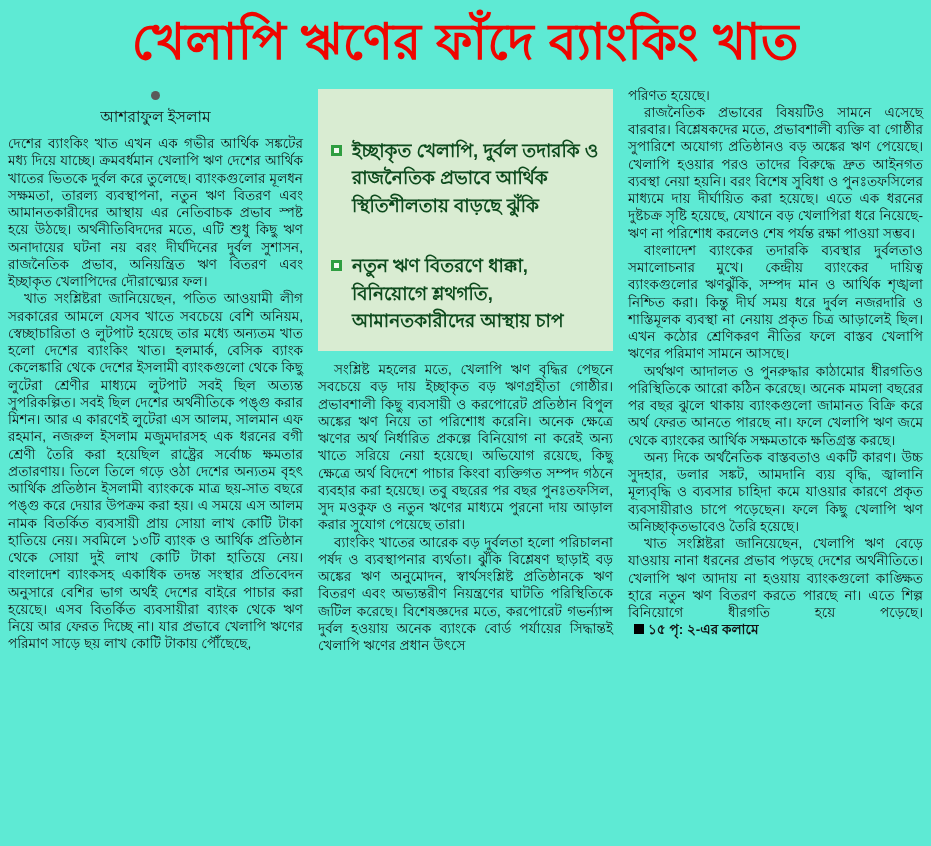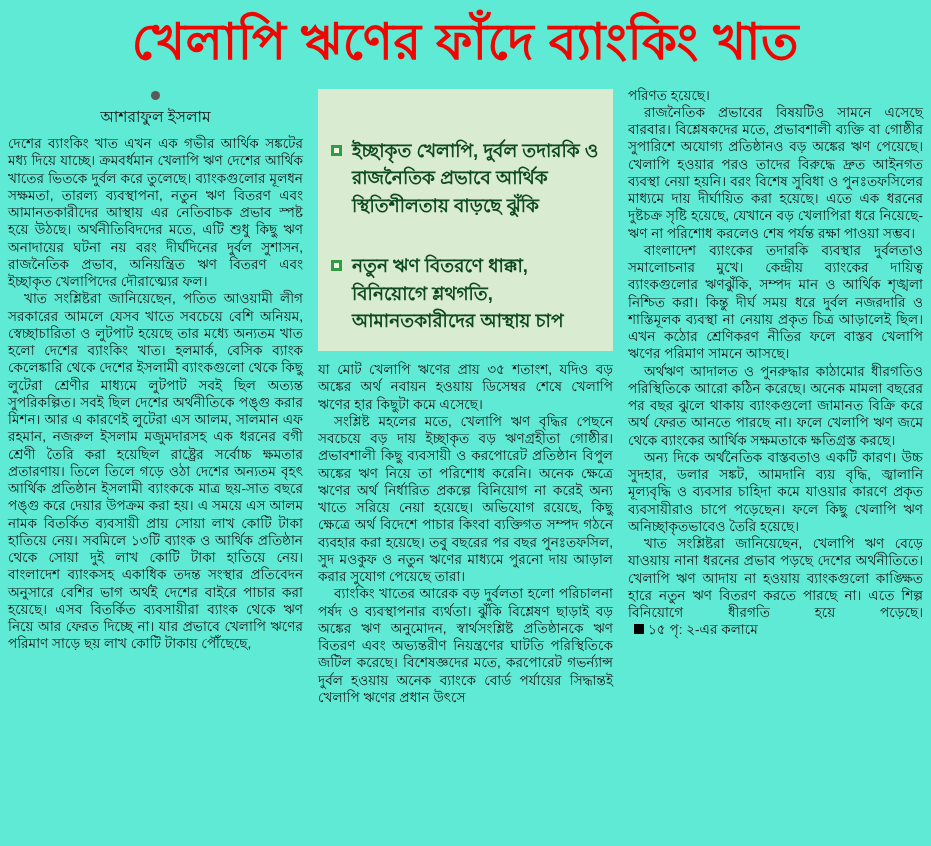--- a/index.html
+++ b/index.html
@@ -76,21 +76,21 @@
   }
   .hl-item:last-child { margin-bottom:0; }
   .hl-square {
     flex:0 0 auto;
     width:11px; height:11px;
     border:3px solid #2f9e41;
     background:#f4faf2;
     margin-top:8px;
   }
 
-  .cont-marker { font-weight:normal; white-space:nowrap; }
+  .cont-marker { font-weight:bold; white-space:nowrap; }
   .cont-square {
     display:inline-block;
     width:10px; height:10px;
     background:#000;
     margin:0 4px 0 6px;
   }
 </style>
 </head>
 <body>
 
@@ -115,21 +115,20 @@
         <div class="hl-item">
           <span class="hl-square"></span>
           <span>ইচ্ছাকৃত খেলাপি, দুর্বল তদারকি ও রাজনৈতিক প্রভাবে আর্থিক স্থিতিশীলতায় বাড়ছে ঝুঁকি</span>
         </div>
         <div class="hl-item">
           <span class="hl-square"></span>
           <span>নতুন ঋণ বিতরণে ধাক্কা, বিনিয়োগে শ্লথগতি, আমানতকারীদের আস্থায় চাপ</span>
         </div>
       </div>
 
-      <p class="no-indent">যা মোট খেলাপি ঋণের প্রায় ৩৫ শতাংশ, যদিও বড় অঙ্কের অর্থ নবায়ন হওয়ায় ডিসেম্বর শেষে খেলাপি ঋণের হার কিছুটা কমে এসেছে।</p>
       <p>সংশ্লিষ্ট মহলের মতে, খেলাপি ঋণ বৃদ্ধির পেছনে সবচেয়ে বড় দায় ইচ্ছাকৃত বড় ঋণগ্রহীতা গোষ্ঠীর। প্রভাবশালী কিছু ব্যবসায়ী ও করপোরেট প্রতিষ্ঠান বিপুল অঙ্কের ঋণ নিয়ে তা পরিশোধ করেনি। অনেক ক্ষেত্রে ঋণের অর্থ নির্ধারিত প্রকল্পে বিনিয়োগ না করেই অন্য খাতে সরিয়ে নেয়া হয়েছে। অভিযোগ রয়েছে, কিছু ক্ষেত্রে অর্থ বিদেশে পাচার কিংবা ব্যক্তিগত সম্পদ গঠনে ব্যবহার করা হয়েছে। তবু বছরের পর বছর পুনঃতফসিল, সুদ মওকুফ ও নতুন ঋণের মাধ্যমে পুরনো দায় আড়াল করার সুযোগ পেয়েছে তারা।</p>
       <p>ব্যাংকিং খাতের আরেক বড় দুর্বলতা হলো পরিচালনা পর্ষদ ও ব্যবস্থাপনার ব্যর্থতা। ঝুঁকি বিশ্লেষণ ছাড়াই বড় অঙ্কের ঋণ অনুমোদন, স্বার্থসংশ্লিষ্ট প্রতিষ্ঠানকে ঋণ বিতরণ এবং অভ্যন্তরীণ নিয়ন্ত্রণের ঘাটতি পরিস্থিতিকে জটিল করেছে। বিশেষজ্ঞদের মতে, করপোরেট গভর্ন্যান্স দুর্বল হওয়ায় অনেক ব্যাংকে বোর্ড পর্যায়ের সিদ্ধান্তই খেলাপি ঋণের প্রধান উৎসে</p>
     </div>
 
     <div class="col">
       <p class="no-indent">পরিণত হয়েছে।</p>
       <p>রাজনৈতিক প্রভাবের বিষয়টিও সামনে এসেছে বারবার। বিশ্লেষকদের মতে, প্রভাবশালী ব্যক্তি বা গোষ্ঠীর সুপারিশে অযোগ্য প্রতিষ্ঠানও বড় অঙ্কের ঋণ পেয়েছে। খেলাপি হওয়ার পরও তাদের বিরুদ্ধে দ্রুত আইনগত ব্যবস্থা নেয়া হয়নি। বরং বিশেষ সুবিধা ও পুনঃতফসিলের মাধ্যমে দায় দীর্ঘায়িত করা হয়েছে। এতে এক ধরনের দুষ্টচক্র সৃষ্টি হয়েছে, যেখানে বড় খেলাপিরা ধরে নিয়েছে-ঋণ না পরিশোধ করলেও শেষ পর্যন্ত রক্ষা পাওয়া সম্ভব।</p>
       <p>বাংলাদেশ ব্যাংকের তদারকি ব্যবস্থার দুর্বলতাও সমালোচনার মুখে। কেন্দ্রীয় ব্যাংকের দায়িত্ব ব্যাংকগুলোর ঋণঝুঁকি, সম্পদ মান ও আর্থিক শৃঙ্খলা নিশ্চিত করা। কিন্তু দীর্ঘ সময় ধরে দুর্বল নজরদারি ও শাস্তিমূলক ব্যবস্থা না নেয়ায় প্রকৃত চিত্র আড়ালেই ছিল। এখন কঠোর শ্রেণিকরণ নীতির ফলে বাস্তব খেলাপি ঋণের পরিমাণ সামনে আসছে।</p>
       <p>অর্থঋণ আদালত ও পুনরুদ্ধার কাঠামোর ধীরগতিও পরিস্থিতিকে আরো কঠিন করেছে। অনেক মামলা বছরের পর বছর ঝুলে থাকায় ব্যাংকগুলো জামানত বিক্রি করে অর্থ ফেরত আনতে পারছে না। ফলে খেলাপি ঋণ জমে থেকে ব্যাংকের আর্থিক সক্ষমতাকে ক্ষতিগ্রস্ত করছে।</p>
       <p>অন্য দিকে অর্থনৈতিক বাস্তবতাও একটি কারণ। উচ্চ সুদহার, ডলার সঙ্কট, আমদানি ব্যয় বৃদ্ধি, জ্বালানি মূল্যবৃদ্ধি ও ব্যবসার চাহিদা কমে যাওয়ার কারণে প্রকৃত ব্যবসায়ীরাও চাপে পড়েছেন। ফলে কিছু খেলাপি ঋণ অনিচ্ছাকৃতভাবেও তৈরি হয়েছে।</p>

